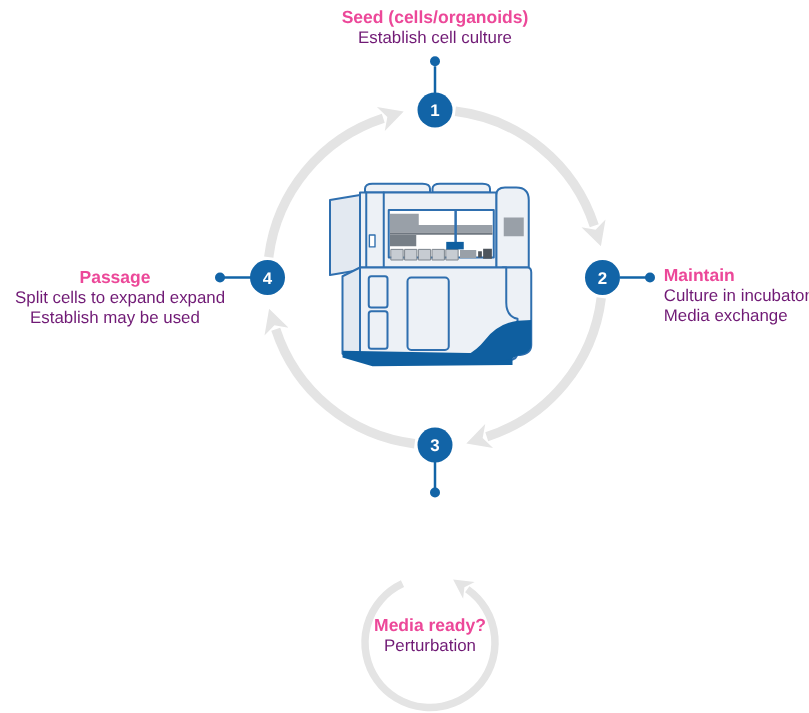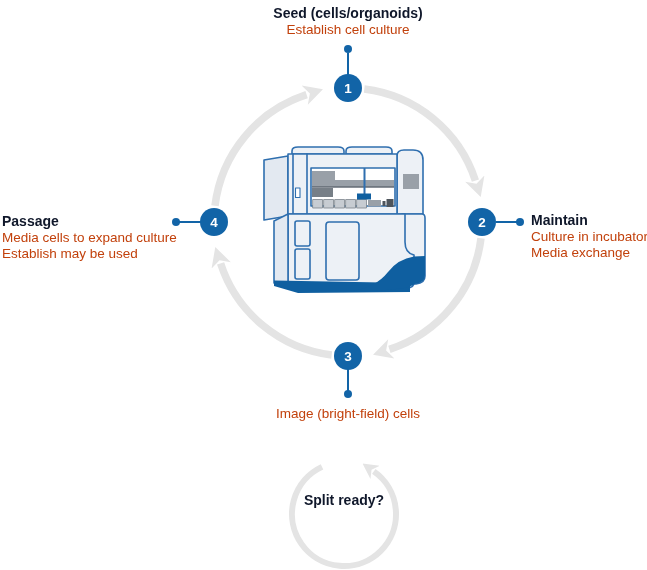--- a/index.html
+++ b/index.html
@@ -9,23 +9,23 @@
   }
   .layer { position:absolute; left:0; top:0; }
   .badge {
     position:absolute; width:28px; height:28px; border-radius:50%;
     background:#1264a7; color:#ffffff; font-weight:700; font-size:13.5px;
     display:flex; align-items:center; justify-content:center; z-index:3;
   }
   .tblock { position:absolute; z-index:3; }
   .t-center { text-align:center; }
   .t-left   { text-align:left; }
-  .t-right  { text-align:left; }
-  .t-title  { font-size:14px; font-weight:700; color:#0f172a; line-height:17px; white-space:nowrap; }
-  .t-line   { font-size:13.5px; font-weight:400; color:#c2410c; line-height:16px; white-space:nowrap; }
+  .t-right  { text-align:center;margin-left:10px; }
+  .t-title  { font-size:14px; font-weight:700; color:#ec4899; line-height:17px; white-space:nowrap; }
+  .t-line   { font-size:13.5px; font-weight:400; color:#701a75; line-height:16px; white-space:nowrap; }
 </style>
 </head>
 <body>
 
 <div class="canvas">
 
   <svg class="layer" width="647" height="570" viewBox="0 0 647 570">
     <defs>
       <marker id="arw" viewBox="0 0 10 10" refX="1.5" refY="5" markerWidth="2.7" markerHeight="2.7" orient="auto">
         <path d="M0.5,0 L10,5 L0.5,10 L3.2,5 Z" fill="#e4e4e4"></path>
@@ -107,26 +107,26 @@
     <div class="t-line">Establish cell culture</div>
   </div>
 
   <div class="tblock t-left" style="left:531px; top:212px; width:160px;">
     <div class="t-title">Maintain</div>
     <div class="t-line">Culture in incubator</div>
     <div class="t-line">Media exchange</div>
   </div>
 
   <div class="tblock t-center" style="left:218px; top:406px; width:260px;">
-    <div class="t-line">Image (bright-field) cells</div>
   </div>
 
   <div class="tblock t-right" style="left:2px; top:213px; width:160px;">
     <div class="t-title">Passage</div>
-    <div class="t-line">Media cells to expand culture</div>
+    <div class="t-line">Split cells to expand expand</div>
     <div class="t-line">Establish may be used</div>
   </div>
 
   <div class="tblock t-center" style="left:244px; top:492px; width:200px;">
-    <div class="t-title">Split ready?</div>
+    <div class="t-title">Media ready?</div>
+    <div class="t-line">Perturbation</div>
   </div>
 
 </div>
 
 </body></html>

